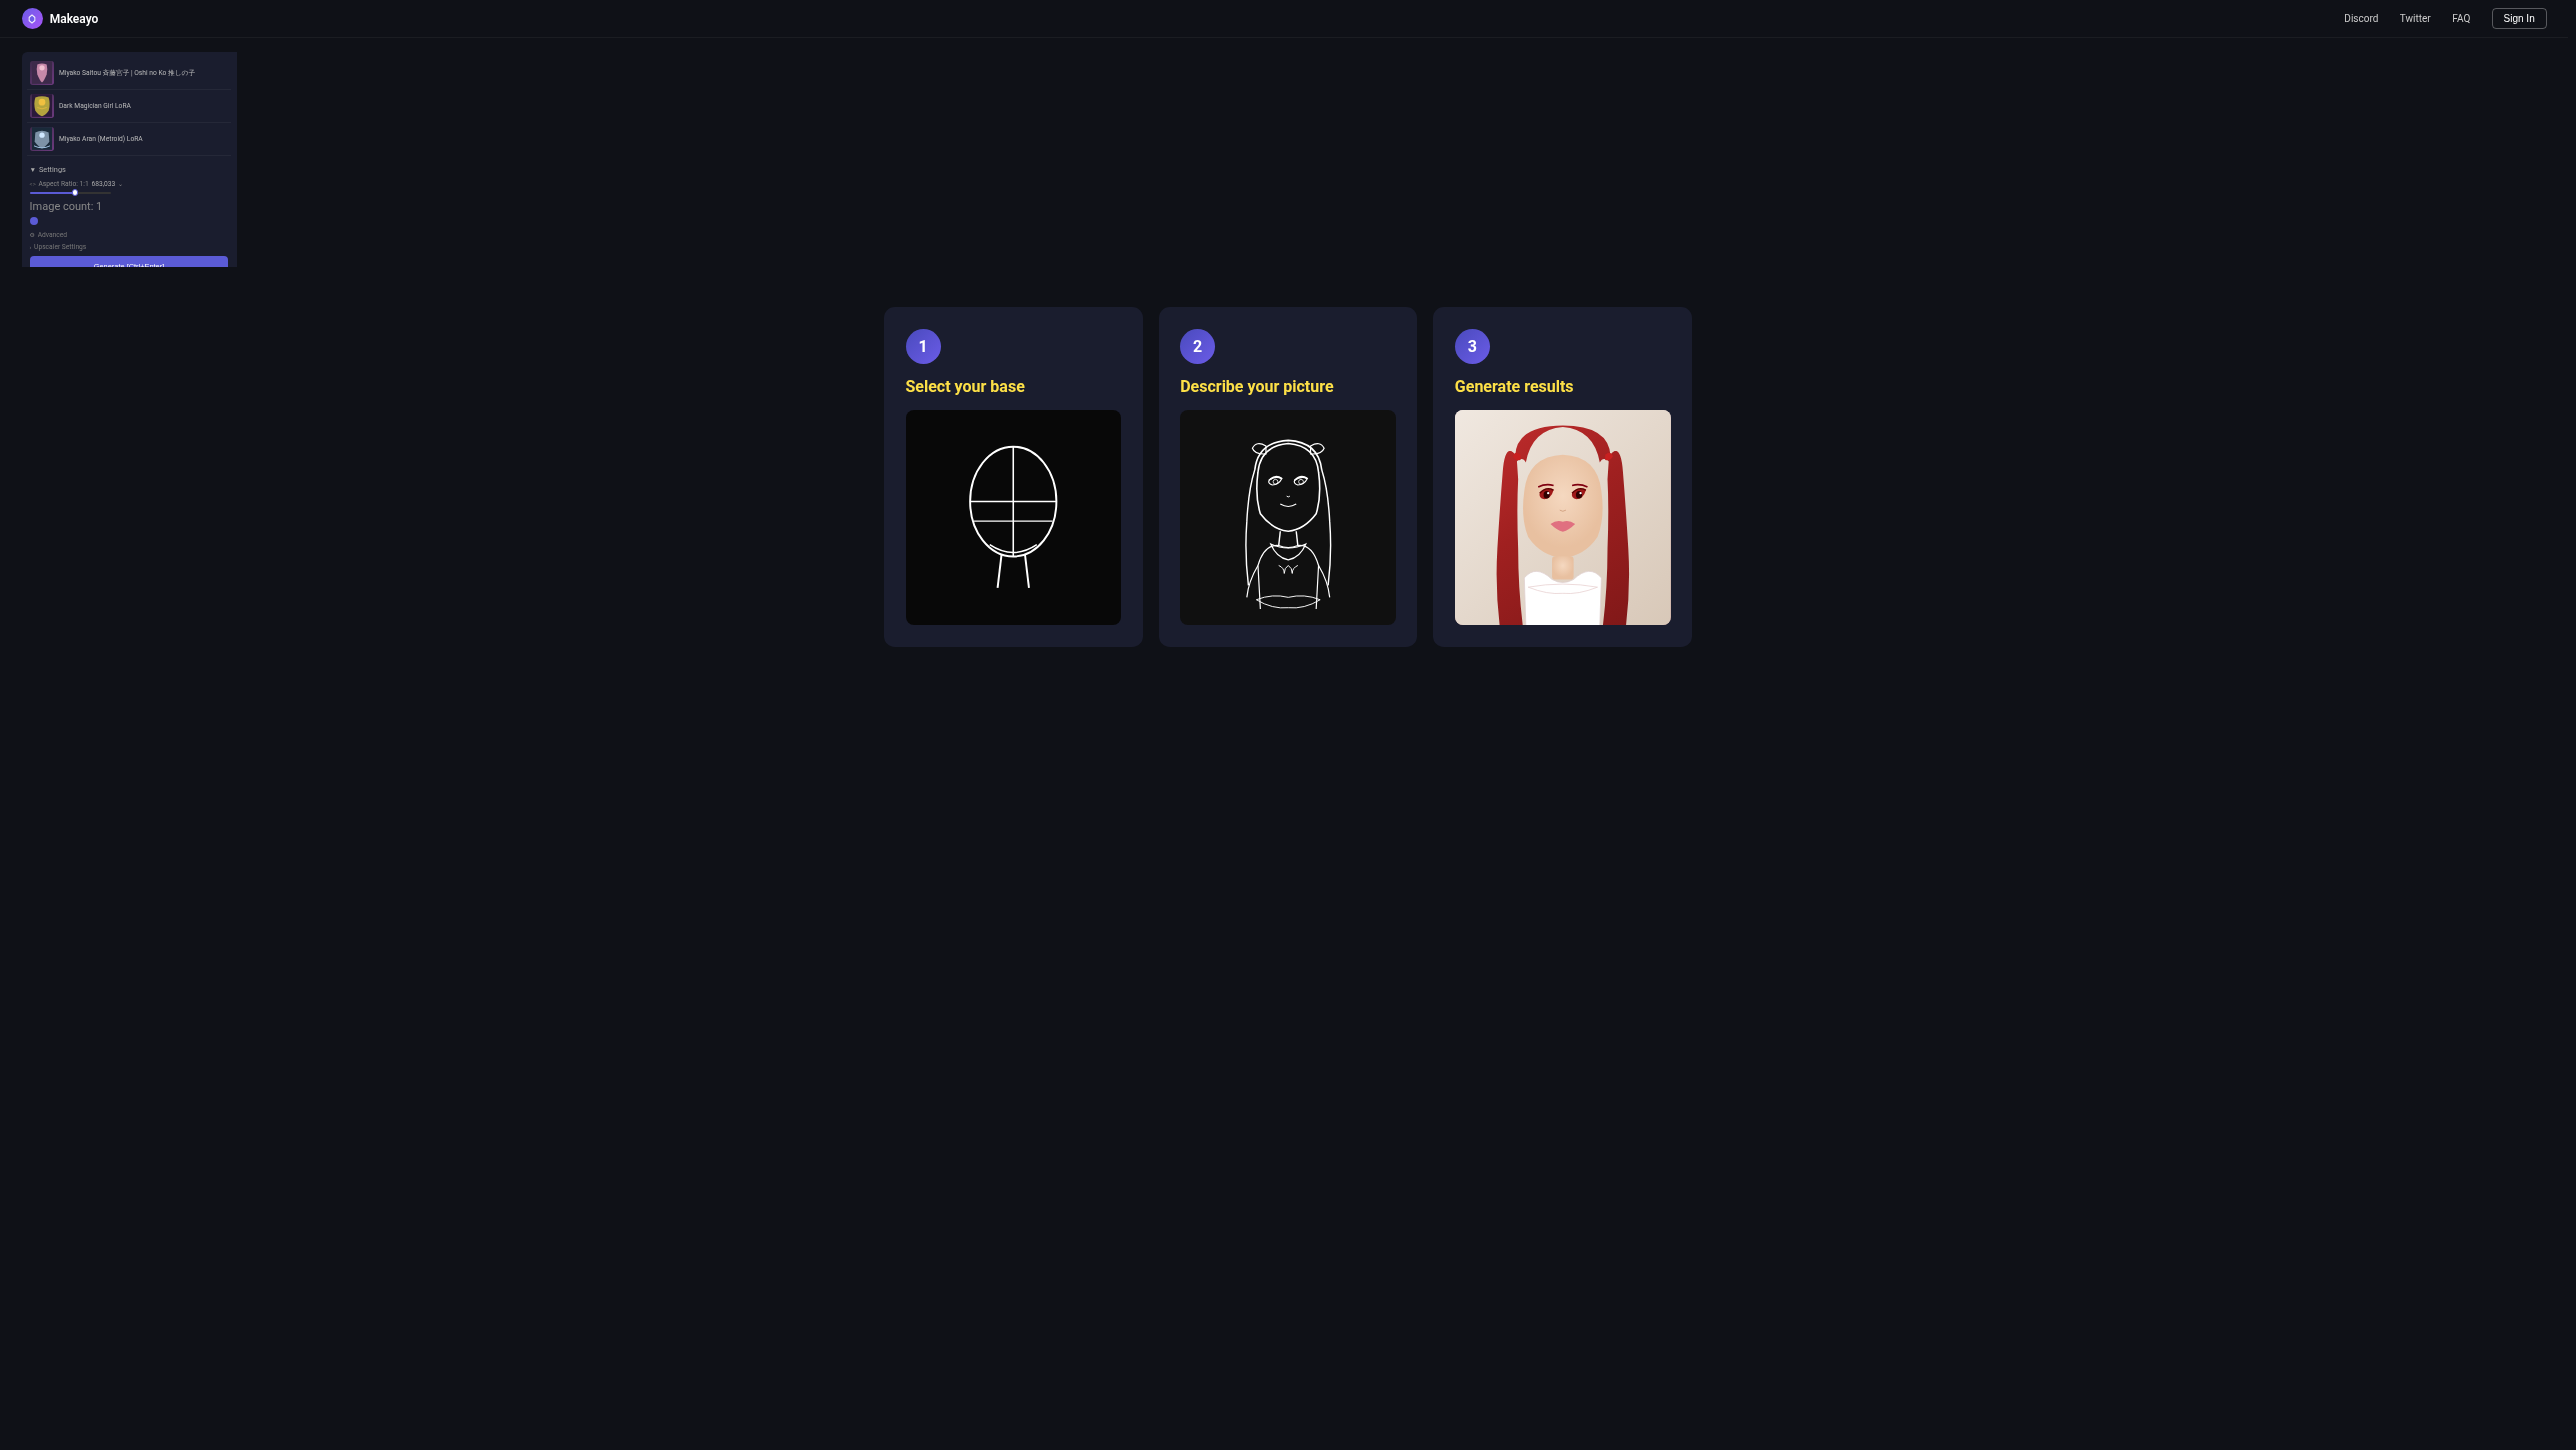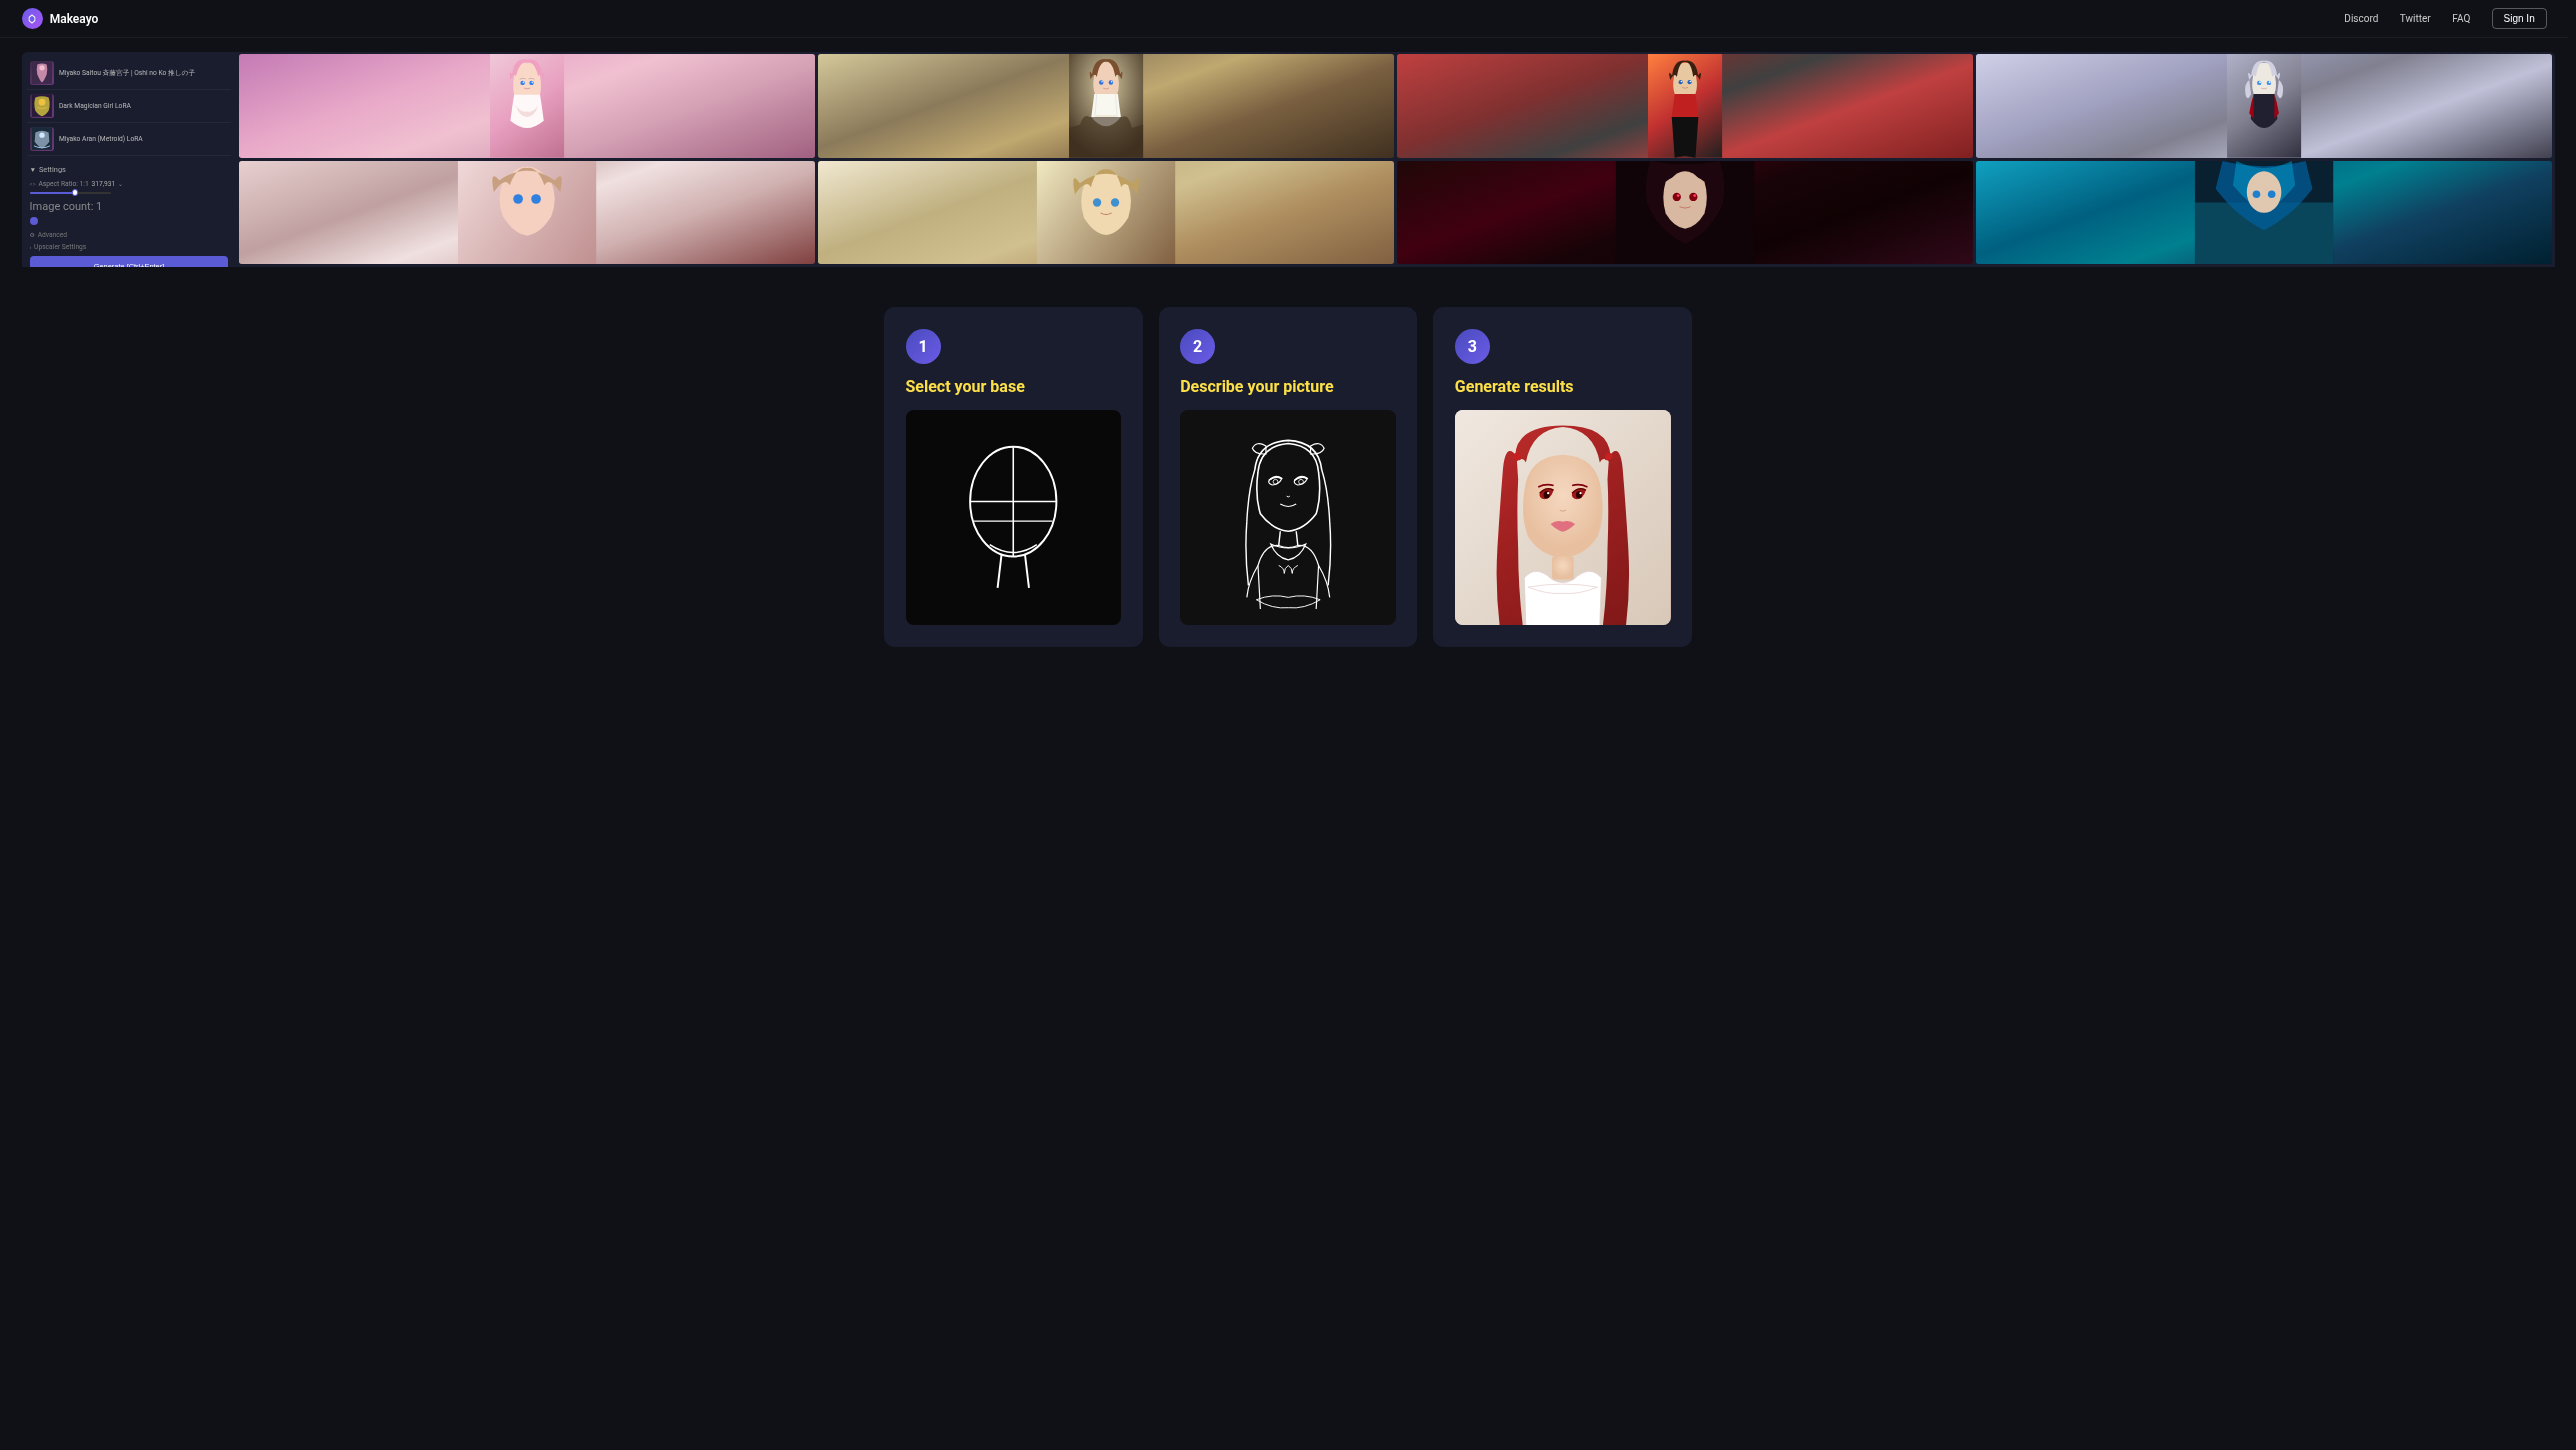--- a/index.html
+++ b/index.html
@@ -72,20 +72,21 @@
     }
 
     
     .app-preview {
       display: flex;
       background-color: #0f1117;
       padding: 13.5px 21.5px 0 21.5px;
       gap: 0;
       max-height: 229px;
       overflow: hidden;
+      flex-direction: column;
     }
 
     
     .sidebar-panel {
       width: 215px;
       flex-shrink: 0;
       background-color: #1a1d2e;
       border-radius: 5.4px 0 0 0;
       padding: 5.4px;
       font-size: 7.4px;
@@ -354,21 +355,21 @@
 
       <div class="settings-section">
         <div class="settings-title">
           <span style="font-size:6.7px">▼</span>
           <span>Settings</span>
         </div>
         <div class="settings-row">
           <span style="display:flex;align-items:center;gap:2.7px">
             <span style="font-size:6px;color:#666">&lt;&gt;</span>
             <span>Aspect Ratio: 1:1</span>
-            <span style="color:#aaa">317,931</span>
+            <span style="color:#aaa">683,033</span>
             <span style="font-size:6px">⌄</span>
           </span>
         </div>
         <div style="margin-bottom:5.4px">
           <div class="slider-track">
             <div class="slider-fill"></div>
             <div class="slider-thumb"></div>
           </div>
         </div>
         <div class="image-count-row">

